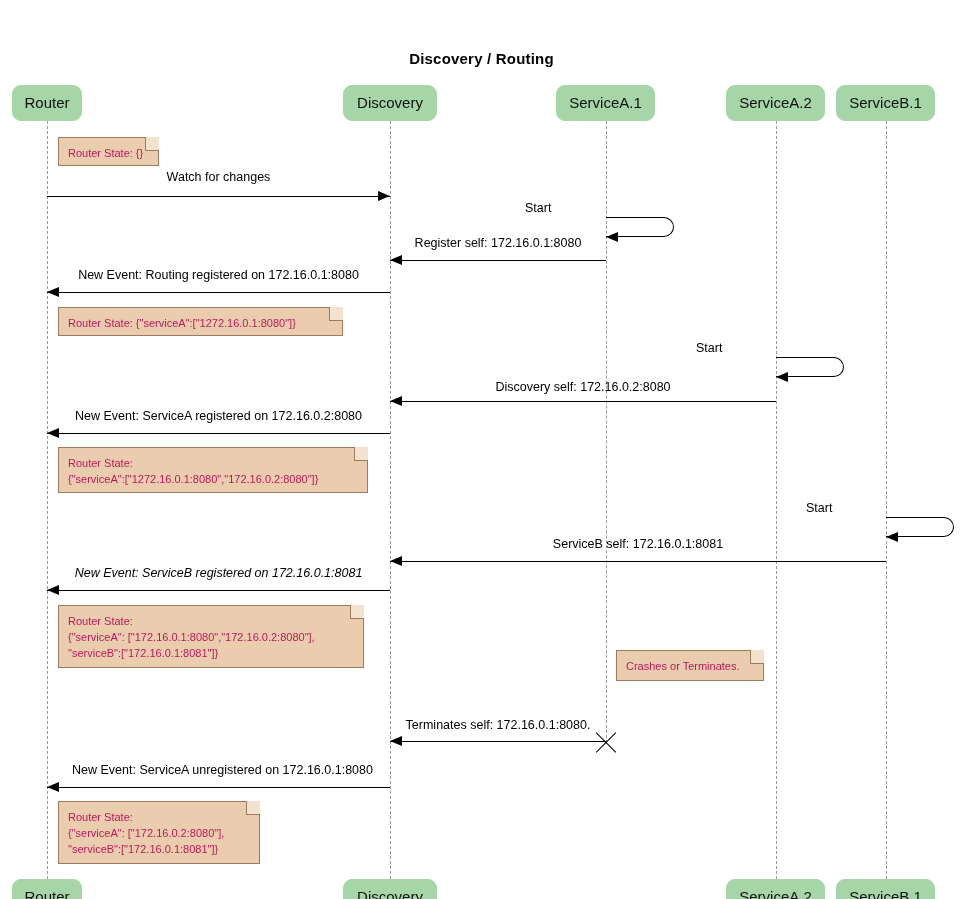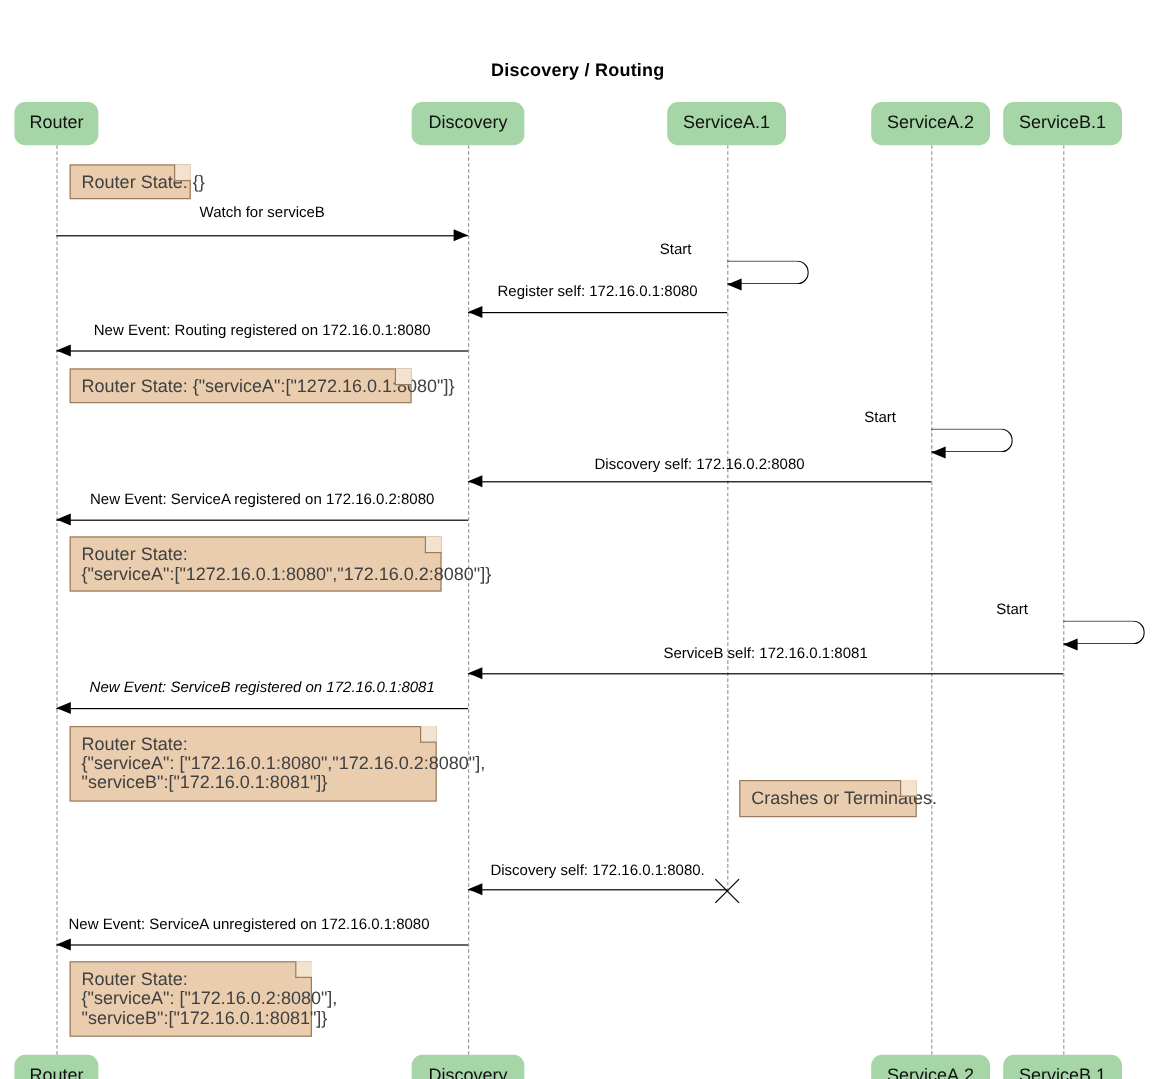--- a/index.html
+++ b/index.html
@@ -91,30 +91,30 @@
     border: 1.6px solid #000000;
     border-left: none;
     border-top-right-radius: 13px;
     border-bottom-right-radius: 13px;
   }
   .selfloop-label {
     position: absolute;
     font-size: 12.5px;
     color: #000000;
     white-space: nowrap;
-    text-align: center;
+    text-align: left;
   }
   
   .note {
     position: absolute;
     box-sizing: border-box;
     background: #eacdae;
     border: 1px solid #9a7b5e;
-    color: #404040;
-    font-size: 15px;
+    color: #be185d;
+    font-size: 11px;
     line-height: 16px;
     padding: 7px 9px 7px 9px;
     white-space: pre;
   }
   .note .fold {
     position: absolute;
     top: -1px;
     right: -1px;
     width: 13px;
     height: 13px;
@@ -160,45 +160,45 @@
       <div class="actor" style="left: 343px; top: 839px; width: 94px;">Discovery</div>
       <div class="actor" style="left: 556px; top: 45px; width: 99px;">ServiceA.1</div>
       <div class="actor" style="left: 726px; top: 45px; width: 99px;">ServiceA.2</div>
       <div class="actor" style="left: 726px; top: 839px; width: 99px;">ServiceA.2</div>
       <div class="actor" style="left: 836px; top: 45px; width: 99px;">ServiceB.1</div>
       <div class="actor" style="left: 836px; top: 839px; width: 99px;">ServiceB.1</div>
     </div>
   <div id="messages-layer">
       <div class="msg-line" style="left: 47px; top: 156px; width: 343px;"></div>
       <div class="arrowhead right" style="top: 151.3px; left: 378px;"></div>
-      <div class="msg-label" style="left: 47px; width: 343px; top: 130px;">Watch for serviceB</div>
+      <div class="msg-label" style="left: 47px; width: 343px; top: 130px;">Watch for changes</div>
       <div class="msg-line" style="left: 390px; top: 220px; width: 216px;"></div>
       <div class="arrowhead left" style="top: 215.3px; left: 390px;"></div>
       <div class="msg-label" style="left: 390px; width: 216px; top: 196px;">Register self: 172.16.0.1:8080</div>
       <div class="msg-line" style="left: 47px; top: 252px; width: 343px;"></div>
       <div class="arrowhead left" style="top: 247.3px; left: 47px;"></div>
       <div class="msg-label" style="left: 47px; width: 343px; top: 228px;">New Event: Routing registered on 172.16.0.1:8080</div>
       <div class="msg-line" style="left: 390px; top: 361px; width: 386px;"></div>
       <div class="arrowhead left" style="top: 356.3px; left: 390px;"></div>
       <div class="msg-label" style="left: 390px; width: 386px; top: 340px;">Discovery self: 172.16.0.2:8080</div>
       <div class="msg-line" style="left: 47px; top: 393px; width: 343px;"></div>
       <div class="arrowhead left" style="top: 388.3px; left: 47px;"></div>
       <div class="msg-label" style="left: 47px; width: 343px; top: 369px; text-align: center;">New Event: ServiceA registered on 172.16.0.2:8080</div>
       <div class="msg-line" style="left: 390px; top: 521px; width: 496px;"></div>
       <div class="arrowhead left" style="top: 516.3px; left: 390px;"></div>
       <div class="msg-label" style="left: 390px; width: 496px; top: 497px;">ServiceB self: 172.16.0.1:8081</div>
       <div class="msg-line" style="left: 47px; top: 550px; width: 343px;"></div>
       <div class="arrowhead left" style="top: 545.3px; left: 47px;"></div>
       <div class="msg-label" style="left: 47px; width: 343px; top: 526px; font-style: italic;">New Event: ServiceB registered on 172.16.0.1:8081</div>
       <div class="msg-line" style="left: 390px; top: 701px; width: 216px;"></div>
       <div class="arrowhead left" style="top: 696.3px; left: 390px;"></div>
-      <div class="msg-label" style="left: 390px; width: 216px; top: 678px;">Discovery self: 172.16.0.1:8080.</div>
+      <div class="msg-label" style="left: 390px; width: 216px; top: 678px;">Terminates self: 172.16.0.1:8080.</div>
       <div class="msg-line" style="left: 47px; top: 747px; width: 343px;"></div>
       <div class="arrowhead left" style="top: 742.3px; left: 47px;"></div>
-      <div class="msg-label" style="left: 36px; width: 343px; top: 723px;">New Event: ServiceA unregistered on 172.16.0.1:8080</div>
+      <div class="msg-label" style="left: 51px; width: 343px; top: 723px;">New Event: ServiceA unregistered on 172.16.0.1:8080</div>
     </div>
   <div id="selfmsg-layer">
       <div class="selfloop" style="left: 606px; top: 177px; width: 68px; height: 20px;"></div>
       <div class="arrowhead left" style="left: 606px; top: 191.7px;"></div>
       <div class="selfloop-label" style="left: 525px; top: 161px; width: 76px;">Start</div>
       <div class="selfloop" style="left: 776px; top: 317px; width: 68px; height: 20px;"></div>
       <div class="arrowhead left" style="left: 776px; top: 331.7px;"></div>
       <div class="selfloop-label" style="left: 696px; top: 301px; width: 75px;">Start</div>
       <div class="selfloop" style="left: 886px; top: 477px; width: 68px; height: 20px;"></div>
       <div class="arrowhead left" style="left: 886px; top: 491.7px;"></div>

